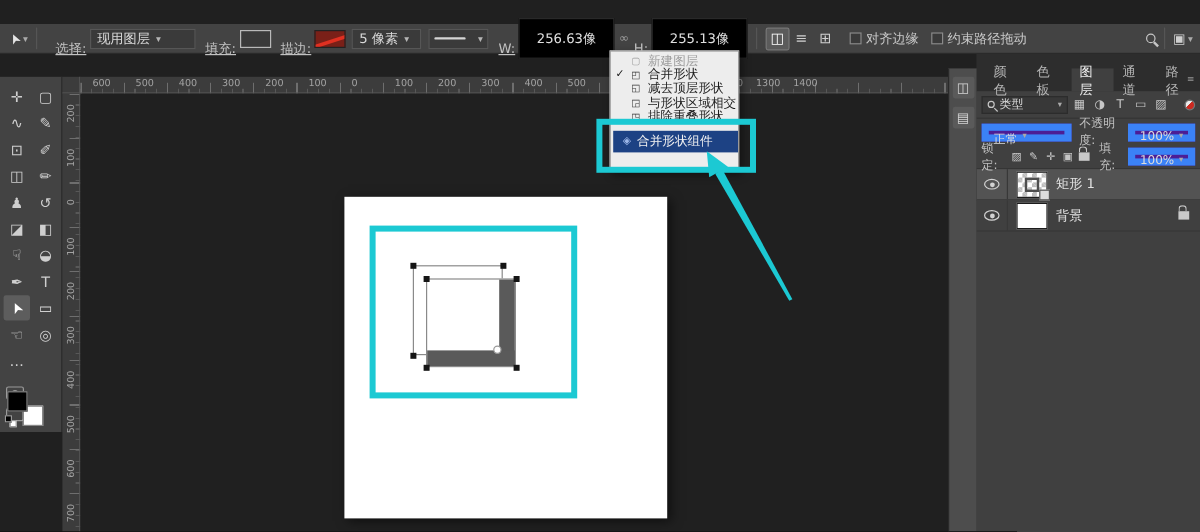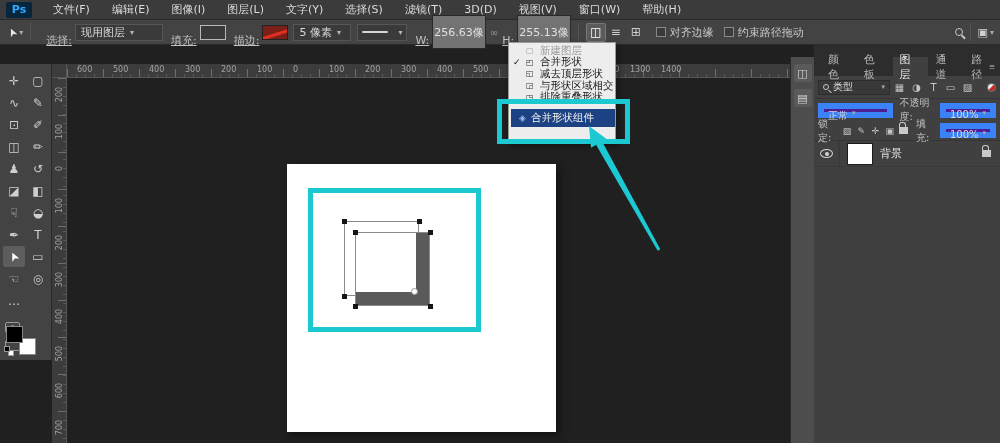--- a/index.html
+++ b/index.html
@@ -15,22 +15,22 @@
   .pslogo{width:26px;height:16px;margin:0 10px 0 6px;background:#05263d;color:#31a8ff;
     font-weight:bold;font-size:11px;display:flex;align-items:center;justify-content:center;border-radius:2px;}
   .mitem{padding:0 11px;height:20px;display:flex;align-items:center;cursor:default;}
   
   .optbar{position:absolute;top:20px;left:0;right:0;height:25px;background:#434343;
     border-bottom:1px solid #2a2a2a;display:flex;align-items:center;font-size:11px;color:#c9c9c9;}
   .optbar .lab{margin:16px 3px 0 8px;color:#c2c2c2;text-decoration:underline;}
   .dd{background:#3a3a3a;border:1px solid #565656;height:17px;display:inline-flex;align-items:center;
     padding:0 5px;gap:5px;color:#dadada;}
   .dd::after{content:"▾";font-size:8px;color:#b5b5b5;}
-  .valbox{background:#737373;border:1px solid #292929;height:34px;display:inline-flex;align-items:center;
-    padding:0 1px;color:#e0e0e0;min-width:50px;}
+  .valbox{background:#000000;border:1px solid #292929;height:34px;display:inline-flex;align-items:center;
+    padding:0 14px;color:#e0e0e0;min-width:50px;}
   .vsep{width:1px;height:18px;background:#555;margin:0 7px;}
   .toolicon{font-size:11px;color:#e6e6e6;display:inline-block;transform:rotate(-115deg);margin-left:8px;}
   .caret-s{font-size:8px;color:#aaa;margin-left:2px;}
   .swatch-fill{width:26px;height:15px;border:1px solid #b9b9b9;background:#3a3a3a;}
   .swatch-stroke{width:26px;height:15px;border:1px solid #222;background:#7a2018;position:relative;overflow:hidden;}
   .swatch-stroke::after{content:"";position:absolute;left:-4px;top:6px;width:40px;height:3px;background:#e03021;transform:rotate(-18deg);}
   .linebox{background:#3a3a3a;border:1px solid #565656;height:17px;width:50px;display:inline-flex;align-items:center;padding:0 4px;gap:4px;}
   .linebox::after{content:"▾";font-size:8px;color:#b5b5b5;margin-left:auto;}
   .lineprev{width:26px;height:2px;background:#d5d5d5;border-radius:1px;}
   .iconbtn{width:20px;height:19px;display:flex;align-items:center;justify-content:center;font-size:12px;color:#d0d0d0;border-radius:2px;}
@@ -128,34 +128,20 @@
   .thumb .badge{position:absolute;right:-3px;bottom:-3px;width:9px;height:9px;background:#dcdcdc;border:1px solid #555;}
   .locksm{margin-left:auto;margin-right:9px;width:9px;height:7px;background:#c9c9c9;position:relative;flex:none;}
   .locksm::before{content:"";position:absolute;width:5px;height:4px;border:1.5px solid #c9c9c9;border-bottom:none;
     border-radius:3px 3px 0 0;left:0.3px;top:-5px;}
 </style>
 </head>
 <body>
 
 <div id="window">
 
-  <div class="menubar">
-    <div class="pslogo">Ps</div>
-    <div class="mitem">文件(F)</div>
-    <div class="mitem">编辑(E)</div>
-    <div class="mitem">图像(I)</div>
-    <div class="mitem">图层(L)</div>
-    <div class="mitem">文字(Y)</div>
-    <div class="mitem">选择(S)</div>
-    <div class="mitem">滤镜(T)</div>
-    <div class="mitem">3D(D)</div>
-    <div class="mitem">视图(V)</div>
-    <div class="mitem">窗口(W)</div>
-    <div class="mitem">帮助(H)</div>
-  </div>
 
   <div class="optbar">
     <span class="toolicon">➤</span>
     <span class="caret-s">▾</span>
     <span class="vsep"></span>
     <span class="lab">选择:</span>
     <span class="dd" style="width:88px">
         <span>现用图层</span>
       </span>
     <span class="lab">填充:</span>
@@ -350,20 +336,30 @@
       <span class="licon">▨</span>
       <span class="licon">✎</span>
       <span class="licon">✛</span>
       <span class="licon">▣</span>
       <span class="locksm" style="margin-left:0;margin-right:0"></span>
       <span style="margin-left:4px">填充:</span>
       <span class="smbox">
           <span>100%</span>
         </span>
     </div>
+    <div class="layerrow selected">
+      <div class="eyebox">
+          <span class="eye"></span>
+        </div>
+      <div class="thumb checker">
+        <span class="shapemini"></span>
+        <span class="badge"></span>
+      </div>
+      <span>矩形 1</span>
+    </div>
     <div class="layerrow">
       <div class="eyebox">
           <span class="eye"></span>
         </div>
       <div class="thumb"></div>
       <span>背景</span>
       <span class="locksm"></span>
     </div>
   </div>
 

